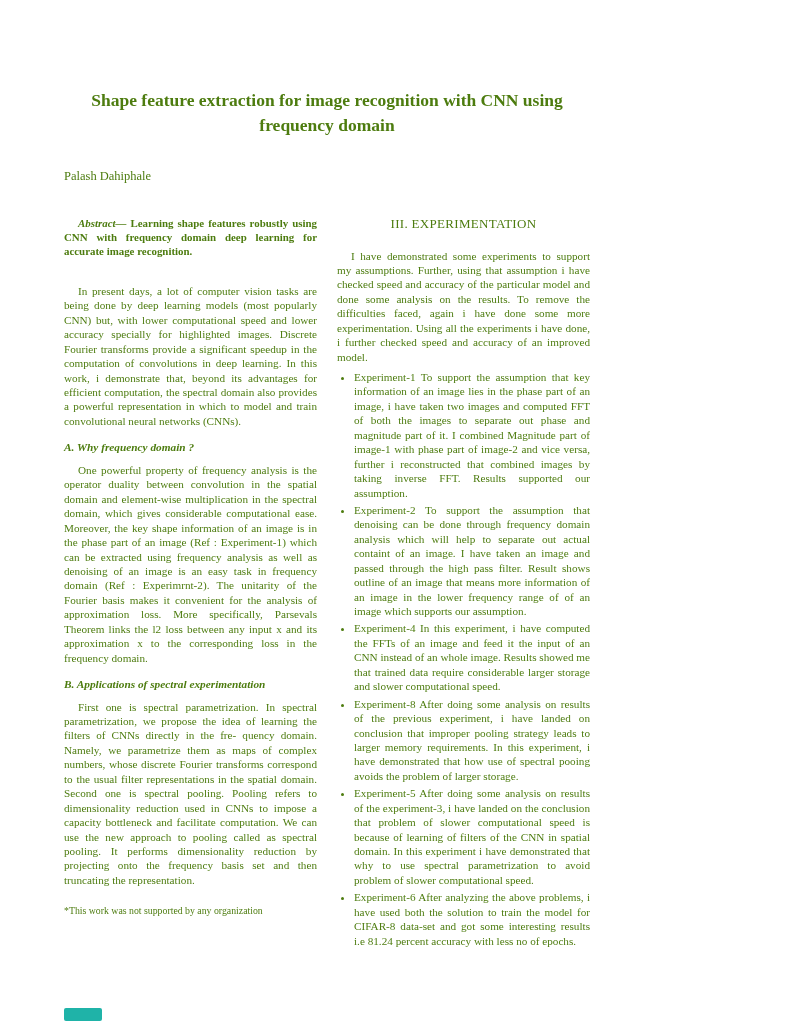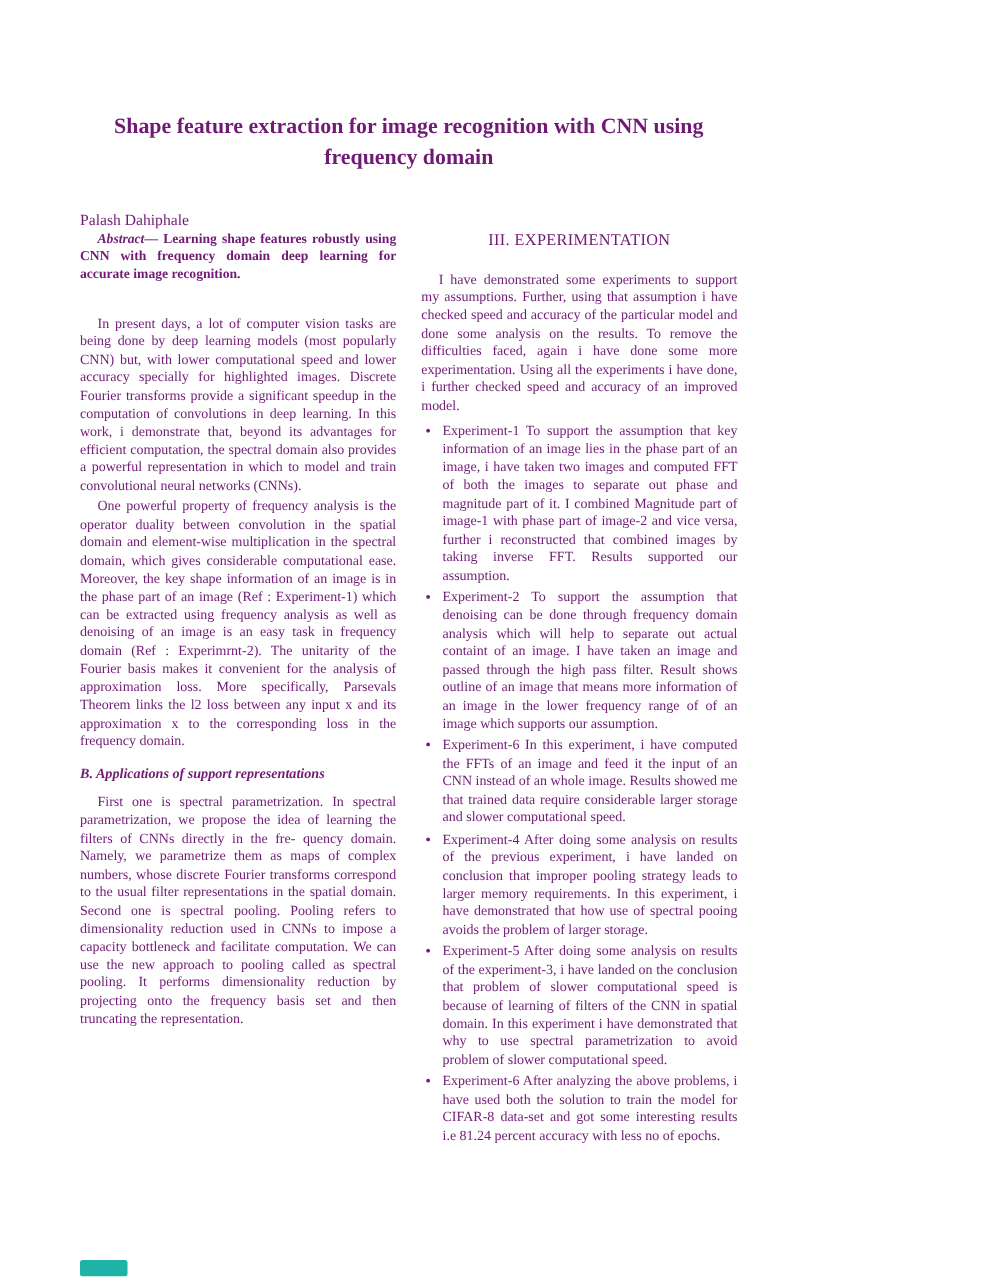--- a/index.html
+++ b/index.html
@@ -4,38 +4,39 @@
 <style>
   html, body { margin: 0; padding: 0; background: #ffffff; }
   .page {
     width: 654px;
     height: 1028px;
     background: #ffffff;
     box-sizing: border-box;
     padding: 88px 64px 0 64px;
     position: relative;
     overflow: hidden;
-    color: #701a75;
+    color: #4d7c0f;
     font-family: "Liberation Serif", "DejaVu Serif", serif;
   }
   .paper-title {
     text-align: center;
     font-size: 17.5px;
     font-weight: bold;
     line-height: 1.45;
     max-width: 600px;
     margin: 0 auto;
   }
   .author {
     font-size: 12.5px;
     margin-top: 30px;
   }
   .columns {
     display: flex;
     gap: 20px;
+    margin-top: 32px;
   }
   .col {
     flex: 1 1 0;
     min-width: 0;
     font-size: 11.2px;
     line-height: 1.29;
     text-align: justify;
   }
   .abstract {
     font-weight: bold;
@@ -96,41 +97,43 @@
   <div class="columns">
 
     <div class="col">
 
       <p class="abstract"><span class="abstract-label">Abstract—</span> <span>Learning shape features robustly using CNN with frequency domain deep learning for accurate image recognition.</span></p>
 
 
       <p class="para">In present days, a lot of computer vision tasks are being done by deep learning models (most popularly CNN) but, with lower computational speed and lower accuracy specially for highlighted images. Discrete Fourier transforms provide a significant speedup in the computation of convolutions in deep learning. In this work, i demonstrate that, beyond its advantages for efficient computation, the spectral domain also provides a powerful representation in which to model and train convolutional neural networks (CNNs).</p>
 
 
+      <h3 class="sub-heading">A. Why frequency domain ?</h3>
 
       <p class="para">One powerful property of frequency analysis is the operator duality between convolution in the spatial domain and element-wise multiplication in the spectral domain, which gives considerable computational ease. Moreover, the key shape information of an image is in the phase part of an image (Ref : Experiment-1) which can be extracted using frequency analysis as well as denoising of an image is an easy task in frequency domain (Ref : Experimrnt-2). The unitarity of the Fourier basis makes it convenient for the analysis of approximation loss. More specifically, Parsevals Theorem links the l2 loss between any input x and its approximation x to the corresponding loss in the frequency domain.</p>
 
-      <h3 class="sub-heading">B. Applications of support representations</h3>
+      <h3 class="sub-heading">B. Applications of spectral experimentation</h3>
 
       <p class="para">First one is spectral parametrization. In spectral parametrization, we propose the idea of learning the filters of CNNs directly in the fre- quency domain. Namely, we parametrize them as maps of complex numbers, whose discrete Fourier transforms correspond to the usual filter representations in the spatial domain. Second one is spectral pooling. Pooling refers to dimensionality reduction used in CNNs to impose a capacity bottleneck and facilitate computation. We can use the new approach to pooling called as spectral pooling. It performs dimensionality reduction by projecting onto the frequency basis set and then truncating the representation.</p>
 
+      <div class="footnote">*This work was not supported by any organization</div>
 
     </div>
 
     <div class="col">
 
       <h2 class="sec-heading first">III. EXPERIMENTATION</h2>
 
       <p class="para">I have demonstrated some experiments to support my assumptions. Further, using that assumption i have checked speed and accuracy of the particular model and done some analysis on the results. To remove the difficulties faced, again i have done some more experimentation. Using all the experiments i have done, i further checked speed and accuracy of an improved model.</p>
 
       <ul class="exp-list">
         <li>Experiment-1 To support the assumption that key information of an image lies in the phase part of an image, i have taken two images and computed FFT of both the images to separate out phase and magnitude part of it. I combined Magnitude part of image-1 with phase part of image-2 and vice versa, further i reconstructed that combined images by taking inverse FFT. Results supported our assumption.</li>
         <li>Experiment-2 To support the assumption that denoising can be done through frequency domain analysis which will help to separate out actual containt of an image. I have taken an image and passed through the high pass filter. Result shows outline of an image that means more information of an image in the lower frequency range of of an image which supports our assumption.</li>
-        <li>Experiment-6 In this experiment, i have computed the FFTs of an image and feed it the input of an CNN instead of an whole image. Results showed me that trained data require considerable larger storage and slower computational speed.</li>
-        <li>Experiment-4 After doing some analysis on results of the previous experiment, i have landed on conclusion that improper pooling strategy leads to larger memory requirements. In this experiment, i have demonstrated that how use of spectral pooing avoids the problem of larger storage.</li>
+        <li>Experiment-4 In this experiment, i have computed the FFTs of an image and feed it the input of an CNN instead of an whole image. Results showed me that trained data require considerable larger storage and slower computational speed.</li>
+        <li>Experiment-8 After doing some analysis on results of the previous experiment, i have landed on conclusion that improper pooling strategy leads to larger memory requirements. In this experiment, i have demonstrated that how use of spectral pooing avoids the problem of larger storage.</li>
         <li>Experiment-5 After doing some analysis on results of the experiment-3, i have landed on the conclusion that problem of slower computational speed is because of learning of filters of the CNN in spatial domain. In this experiment i have demonstrated that why to use spectral parametrization to avoid problem of slower computational speed.</li>
         <li>Experiment-6 After analyzing the above problems, i have used both the solution to train the model for CIFAR-8 data-set and got some interesting results i.e 81.24 percent accuracy with less no of epochs.</li>
       </ul>
 
     </div>
 
   </div>
 
   <div class="footer-badge" style="background: rgb(31, 179, 168);"></div>
 

